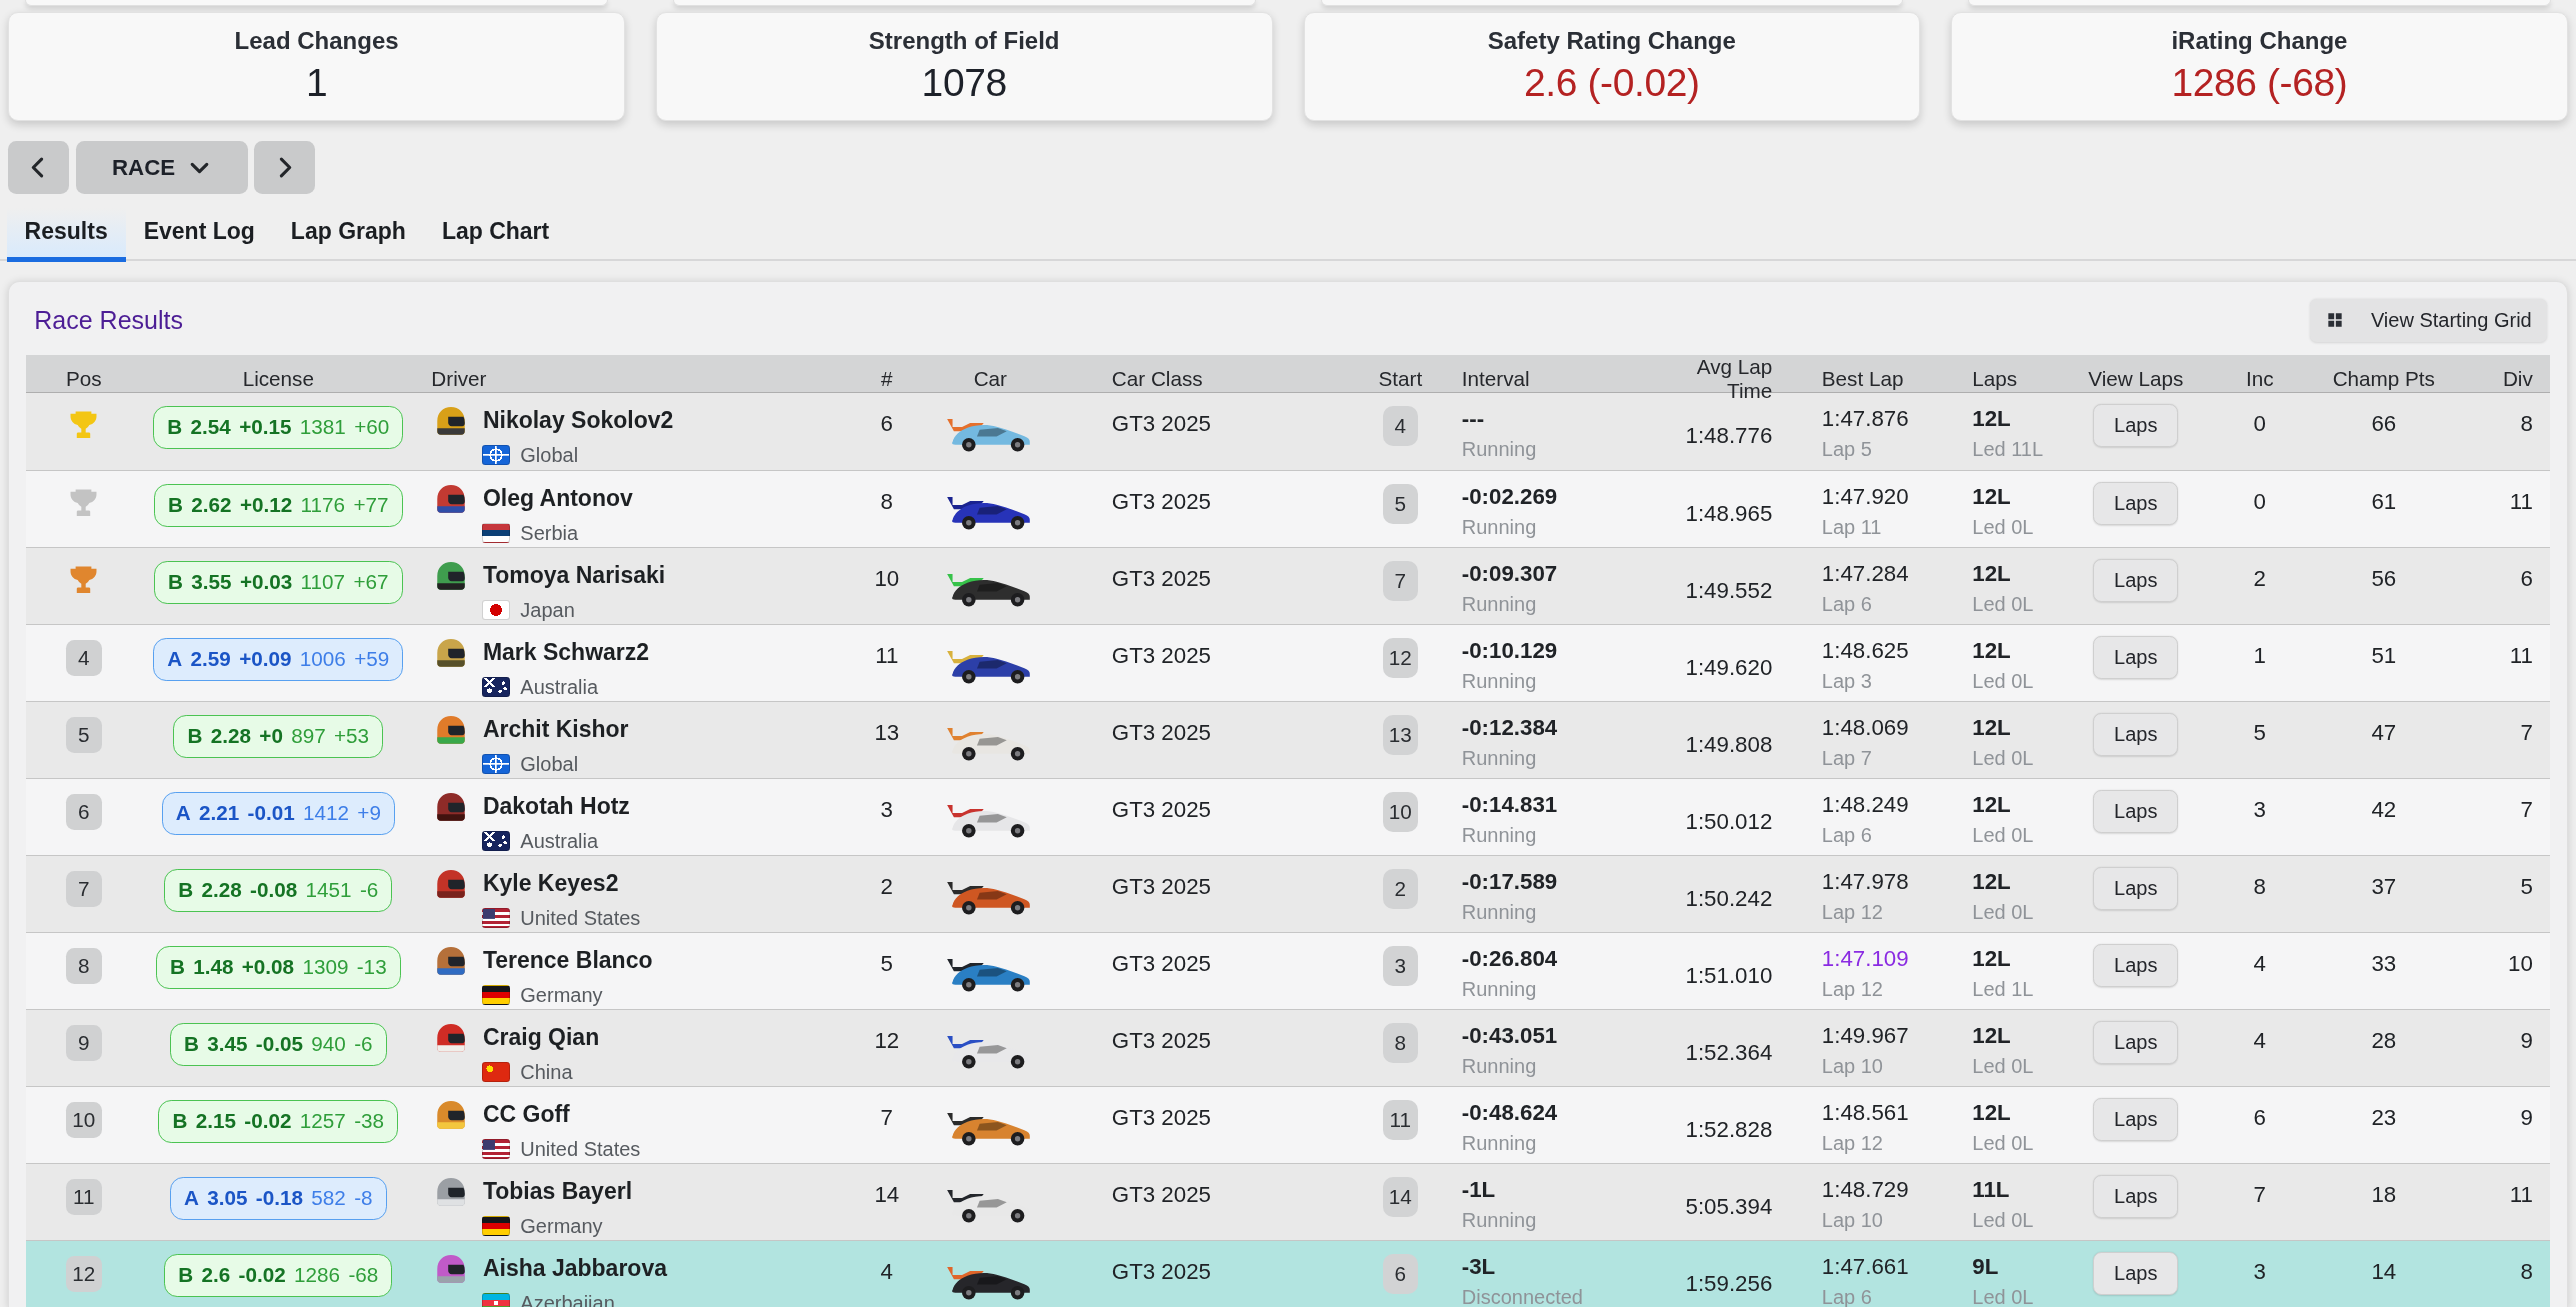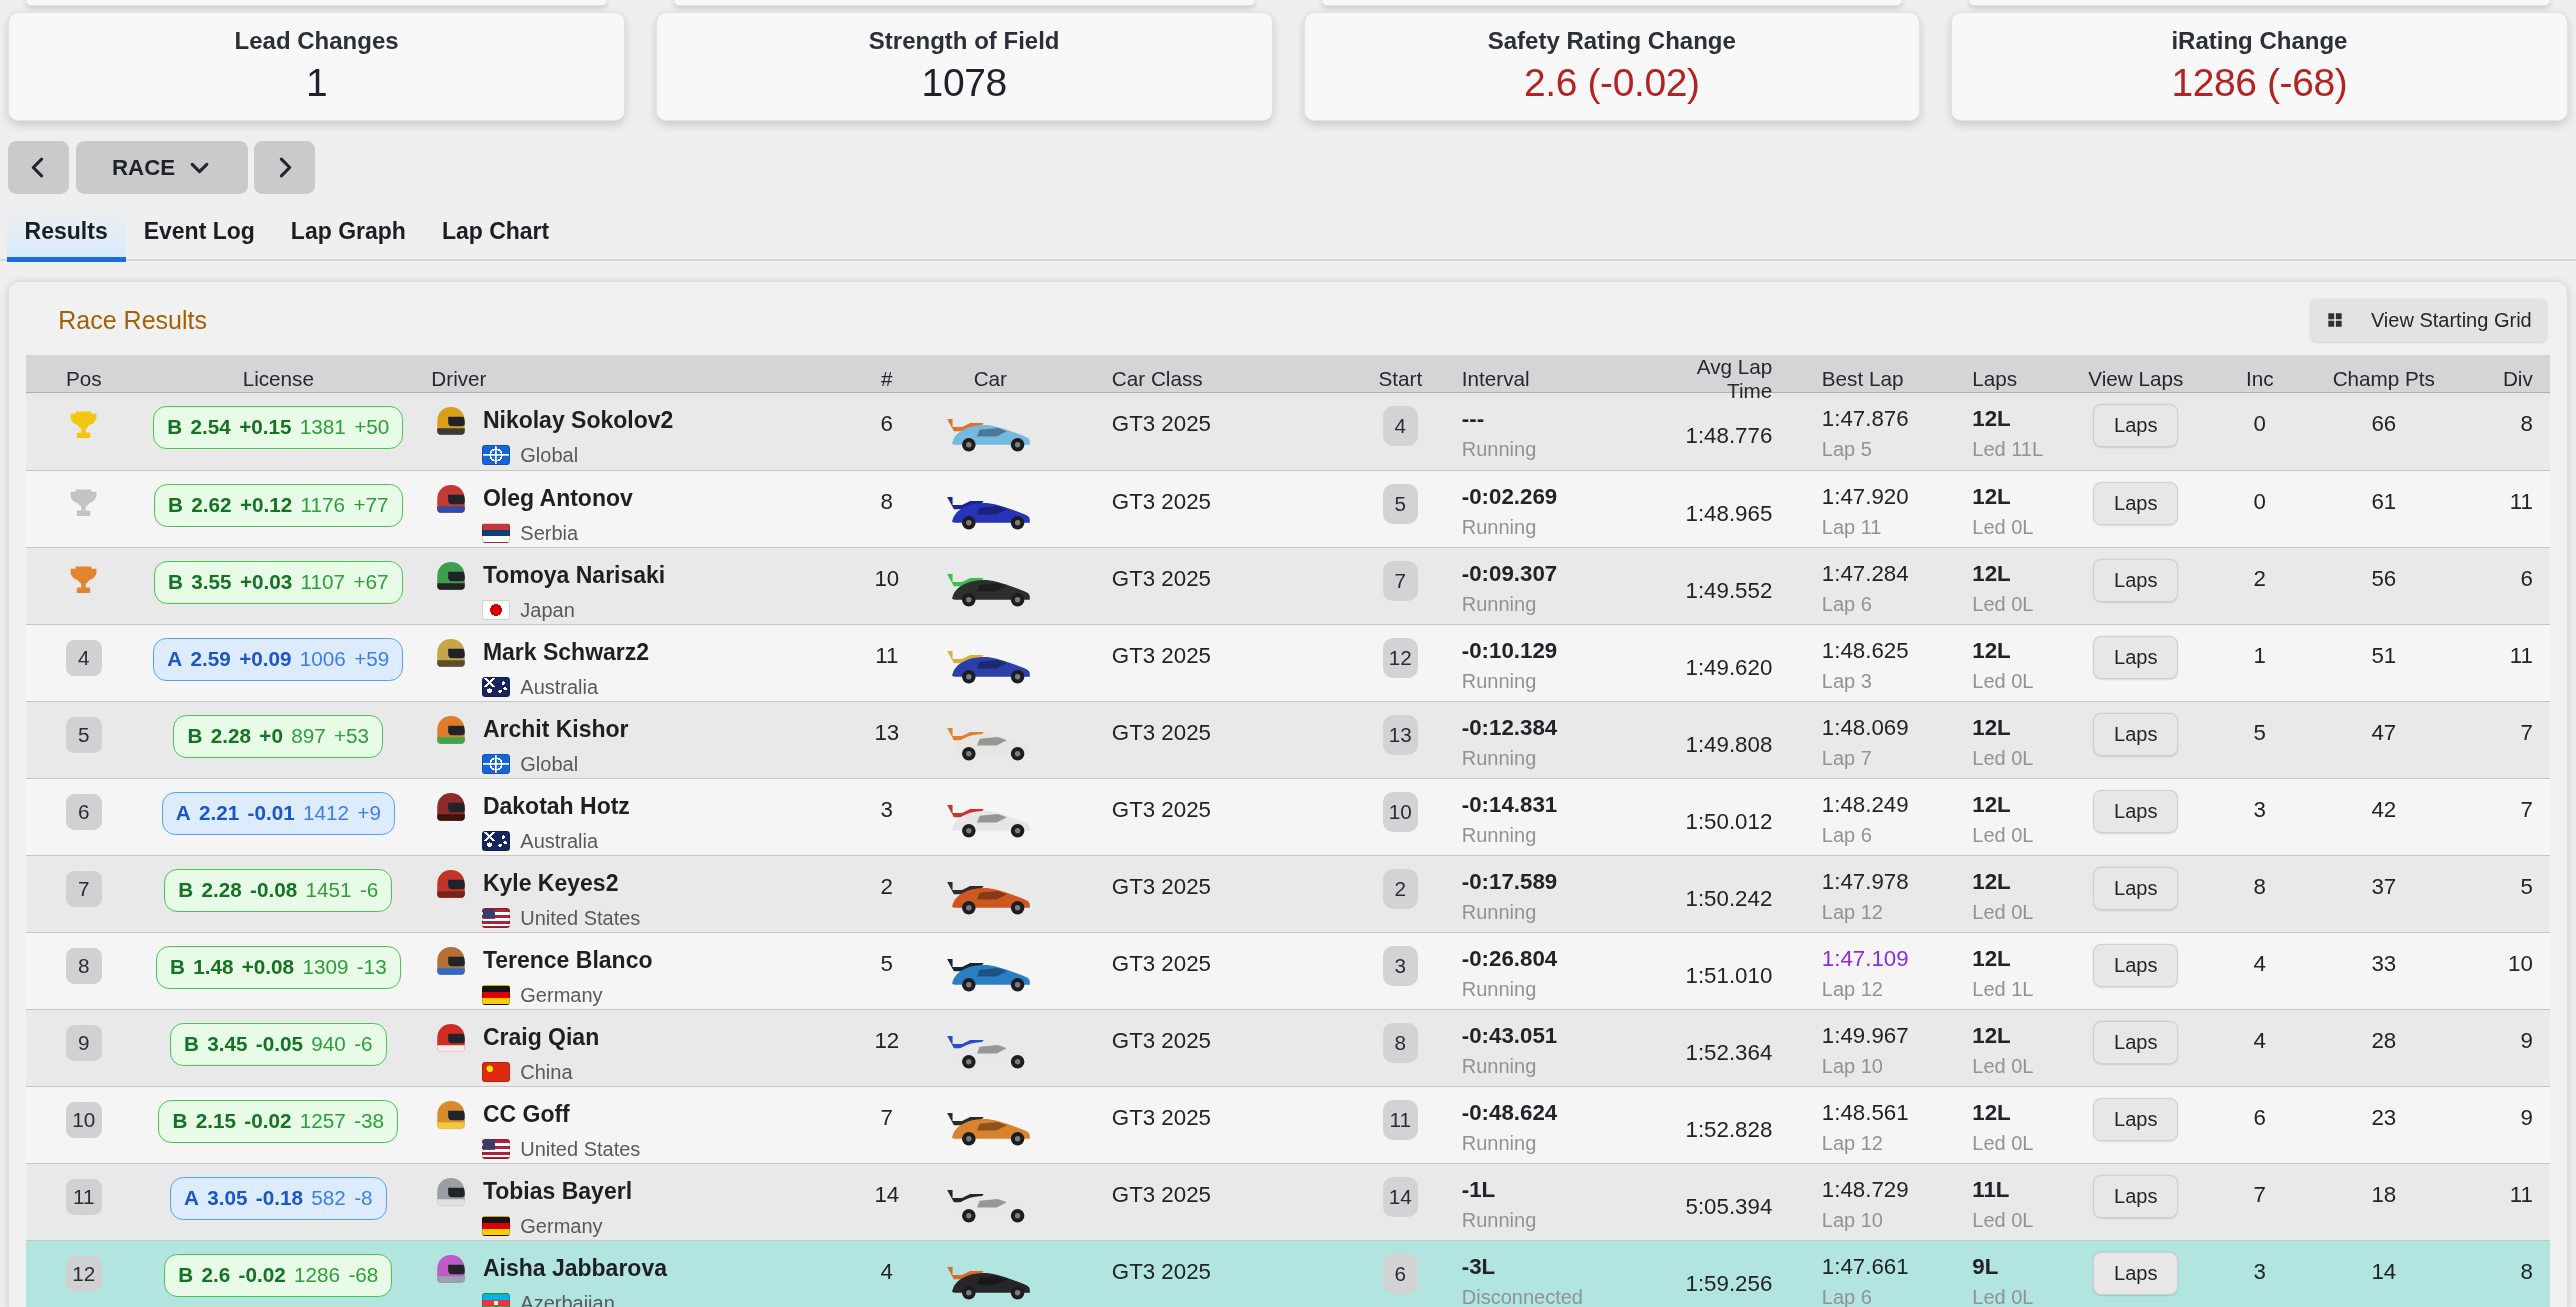--- a/index.html
+++ b/index.html
@@ -35,21 +35,21 @@
     color:#1b1e22; border-bottom:5px solid transparent; cursor:pointer; }
   .tab.active { border-bottom-color:var(--accent,#1a6ce0);
     background:linear-gradient(180deg, rgba(219,234,254,0) 0%, #d9eafc 100%); }
 
   
   .panel { position:absolute; top:281px; left:8.3px; right:8.3px; bottom:0;
     background:#f1f1f2; border:0.8px solid #dfdfdf; border-bottom:none;
     border-radius:11.6px 11.6px 0 0; box-shadow:0 1.7px 8.3px rgba(0,0,0,.15); overflow:hidden; }
   .panel-head { display:flex; justify-content:space-between; align-items:center;
     padding:16.5px 20px 13.2px 25px; }
-  .panel-title { font-size:25px; font-weight:500; color:#a16207;margin-left:24px; }
+  .panel-title { font-size:25px; font-weight:500; color:#4c1d95; }
   .grid-btn { display:flex; align-items:center; gap:26px; background:#e3e3e4; border:none;
     border-radius:6.6px; padding:10px 15px; font-size:20px; font-weight:500; color:#24262b;
     font-family:inherit; box-shadow:0 0.8px 2.5px rgba(0,0,0,.12); cursor:pointer; }
 
   
   :root { --cols:116px 273px 447px 50px 157px 290px 83px 215px 132px 157px 124px 132px 116px 132px 103px; }
   .table { margin:0 16.5px; }
   .thead { display:grid; grid-template-columns:var(--cols); background:#d4d5d6; height:38px;
     align-items:center; font-size:20.7px; color:#26282c; border-bottom:0.8px solid #aeaeae; }
   .th { padding:0 6.6px; }
@@ -226,21 +226,21 @@
         <path d="M6.6 2.4h10.8V4h3.5v1.8c0 2.9-2.1 5.3-4.9 5.8a5.7 5.7 0 0 1-2.5 2.6v2.6h2.2c.5 0 .9.4.9.9v2.9H7.4v-2.9c0-.5.4-.9.9-.9h2.2v-2.6a5.7 5.7 0 0 1-2.5-2.6C5.2 11.1 3.1 8.7 3.1 5.8V4h3.5V2.4z" fill="#f3c613"></path>
       </svg>
 
     </div>
     <div class="cell cell-license">
       <div class="license-badge green">
         <span class="lic-bold">B</span>
         <span class="lic-bold">2.54</span>
         <span class="lic-bold">+0.15</span>
         <span class="lic-light">1381</span>
-        <span class="lic-light">+50</span>
+        <span class="lic-light">+60</span>
       </div>
     </div>
     <div class="cell cell-driver">
       <div class="driver-line">
         <svg class="helmet" viewBox="0 0 32 32">
           <path d="M16 3.5c7.2 0 12.2 5.2 12.2 12.4v9.2c0 2-1.1 3.1-3.1 3.1H6.9c-2 0-3.1-1.1-3.1-3.1v-9.2C3.8 8.7 8.8 3.5 16 3.5z" fill="#d8a018"></path>
           <path d="M3.8 22.4h24.4v2.7c0 2-1.1 3.1-3.1 3.1H6.9c-2 0-3.1-1.1-3.1-3.1z" fill="#3a3a3a"></path>
           <path d="M13.5 12.2h13.6c.7 1.5 1.1 3.1 1.1 4.8v1.5c0 1.2-1 2.2-2.2 2.2h-9.4c-2 0-3.1-1.6-3.1-3.3z" fill="#20242a"></path>
         </svg>
         <span class="driver-name">Nikolay Sokolov2</span>

